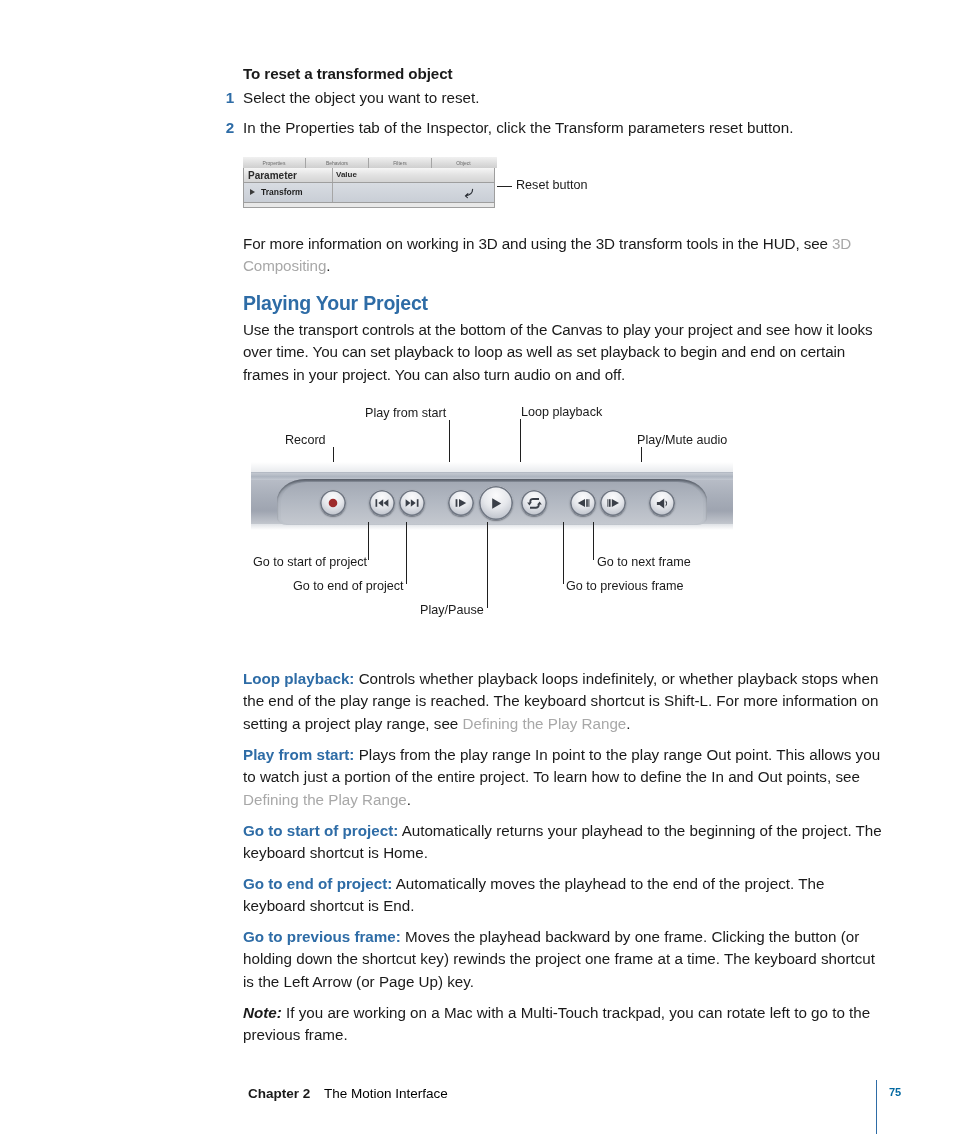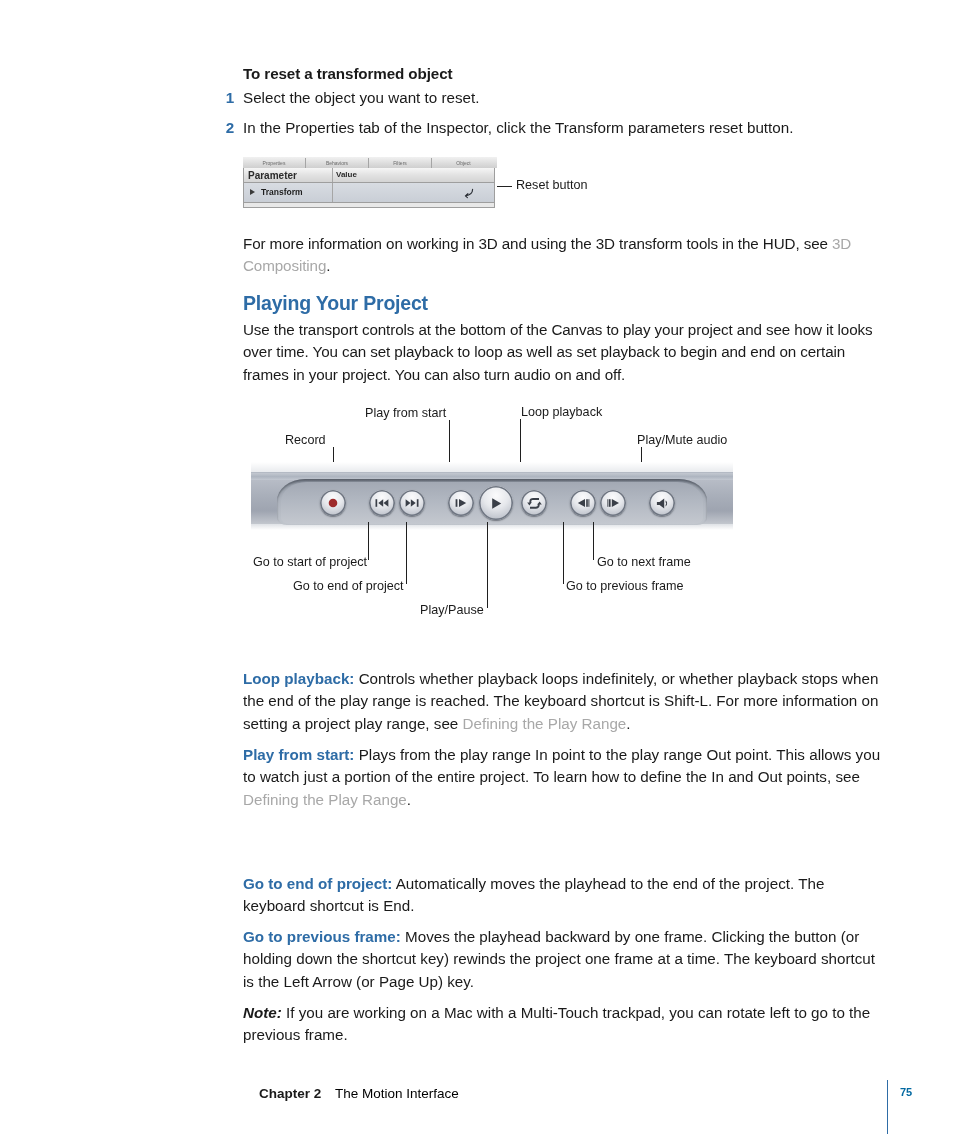--- a/index.html
+++ b/index.html
@@ -286,21 +286,21 @@
   #def-note       { top: 1002px; }
   .note-term {
     font-weight: bold;
     font-style: italic;
     color: #1a1a1a;
   }
 
   
   #footer {
     position: absolute;
-    left: 259px; top: 1086px;
+    left: 248px; top: 1086px;
     width: 660px; height: 20px;
   }
   #footer-chapter {
     position: absolute; left: 0; top: 0;
     font-size: 13.5px; font-weight: bold; color: #1a1a1a;
   }
   #footer-title {
     position: absolute; left: 76px; top: 0;
     font-size: 13.5px; color: #000000;
   }
@@ -493,20 +493,23 @@
 
 
   <div class="def-para" id="def-loop">
     <span class="def-term">Loop playback:</span><span> Controls whether playback loops indefinitely, or whether playback stops when the end of the play range is reached. The keyboard shortcut is Shift-L. For more information on setting a project play range, see </span><span class="gray-link">Defining the Play Range</span><span>.</span>
   </div>
 
   <div class="def-para" id="def-playstart">
     <span class="def-term">Play from start:</span><span> Plays from the play range In point to the play range Out point. This allows you to watch just a portion of the entire project. To learn how to define the In and Out points, see </span><span class="gray-link">Defining the Play Range</span><span>.</span>
   </div>
 
+  <div class="def-para" id="def-gostart">
+    <span class="def-term">Go to start of project:</span><span> Automatically returns your playhead to the beginning of the project. The keyboard shortcut is Home.</span>
+  </div>
 
   <div class="def-para" id="def-goend">
     <span class="def-term">Go to end of project:</span><span> Automatically moves the playhead to the end of the project. The keyboard shortcut is End.</span>
   </div>
 
   <div class="def-para" id="def-goprev">
     <span class="def-term">Go to previous frame:</span><span> Moves the playhead backward by one frame. Clicking the button (or holding down the shortcut key) rewinds the project one frame at a time. The keyboard shortcut is the Left Arrow (or Page Up) key.</span>
   </div>
 
   <div class="def-para" id="def-note">

